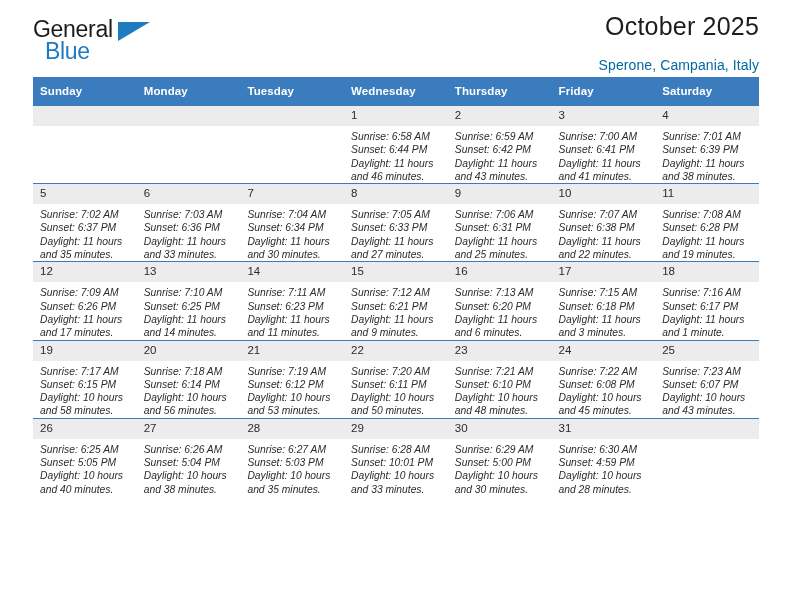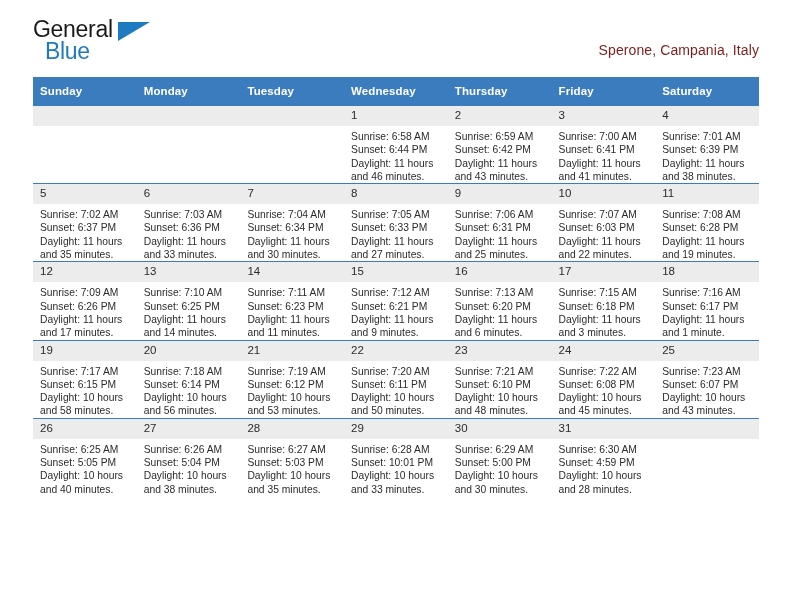--- a/index.html
+++ b/index.html
@@ -71,21 +71,21 @@
   }
   .cal-title {
     font-size: 25px;
     font-weight: normal;
     color: #1c1c1c;
     line-height: 30px;
     letter-spacing: 0.2px;
   }
   .cal-subtitle {
     font-size: 14px;
-    color: #7f1d1d;
+    color: #0369a1;
     line-height: 20px;
     margin-top: 14px;
     letter-spacing: 0.1px;
   }
 
   
   .calendar {
     width: 726px;
     border-collapse: collapse;
     table-layout: fixed;
@@ -118,20 +118,21 @@
     color: #2b2b2b;
     padding: 3px 0 4px 7px;
     height: 13px;
     line-height: 13px;
   }
   .daynum.empty {
     color: transparent;
   }
   .cell-body {
     padding: 4px 7px 0 7px;
+    font-style: italic;
   }
   .cell-body div {
     font-size: 10.3px;
     line-height: 13.3px;
     color: #2b2b2b;
     white-space: nowrap;
   }
   .cell-body .dl {
     white-space: normal;
   }
@@ -142,20 +143,21 @@
 
 <div class="page">
 
   <div class="header">
     <div class="logo">
       <span class="logo-general">General</span>
       <span class="logo-triangle"></span>
       <span class="logo-blue">Blue</span>
     </div>
     <div class="title-block">
+      <div class="cal-title">October 2025</div>
       <div class="cal-subtitle">Sperone, Campania, Italy</div>
     </div>
   </div>
 
   <table class="calendar">
     <thead>
       <tr>
         <th>Sunday</th>
         <th>Monday</th>
         <th>Tuesday</th>
@@ -262,21 +264,21 @@
             <div class="cell-body">
               <div>Sunrise: 7:06 AM</div>
               <div>Sunset: 6:31 PM</div>
               <div class="dl">Daylight: 11 hours and 25 minutes.</div>
             </div>
           </td>
           <td>
             <span class="daynum">10</span>
             <div class="cell-body">
               <div>Sunrise: 7:07 AM</div>
-              <div>Sunset: 6:03 PM</div>
+              <div>Sunset: 6:38 PM</div>
               <div class="dl">Daylight: 11 hours and 22 minutes.</div>
             </div>
           </td>
           <td>
             <span class="daynum">11</span>
             <div class="cell-body">
               <div>Sunrise: 7:08 AM</div>
               <div>Sunset: 6:28 PM</div>
               <div class="dl">Daylight: 11 hours and 19 minutes.</div>
             </div>

